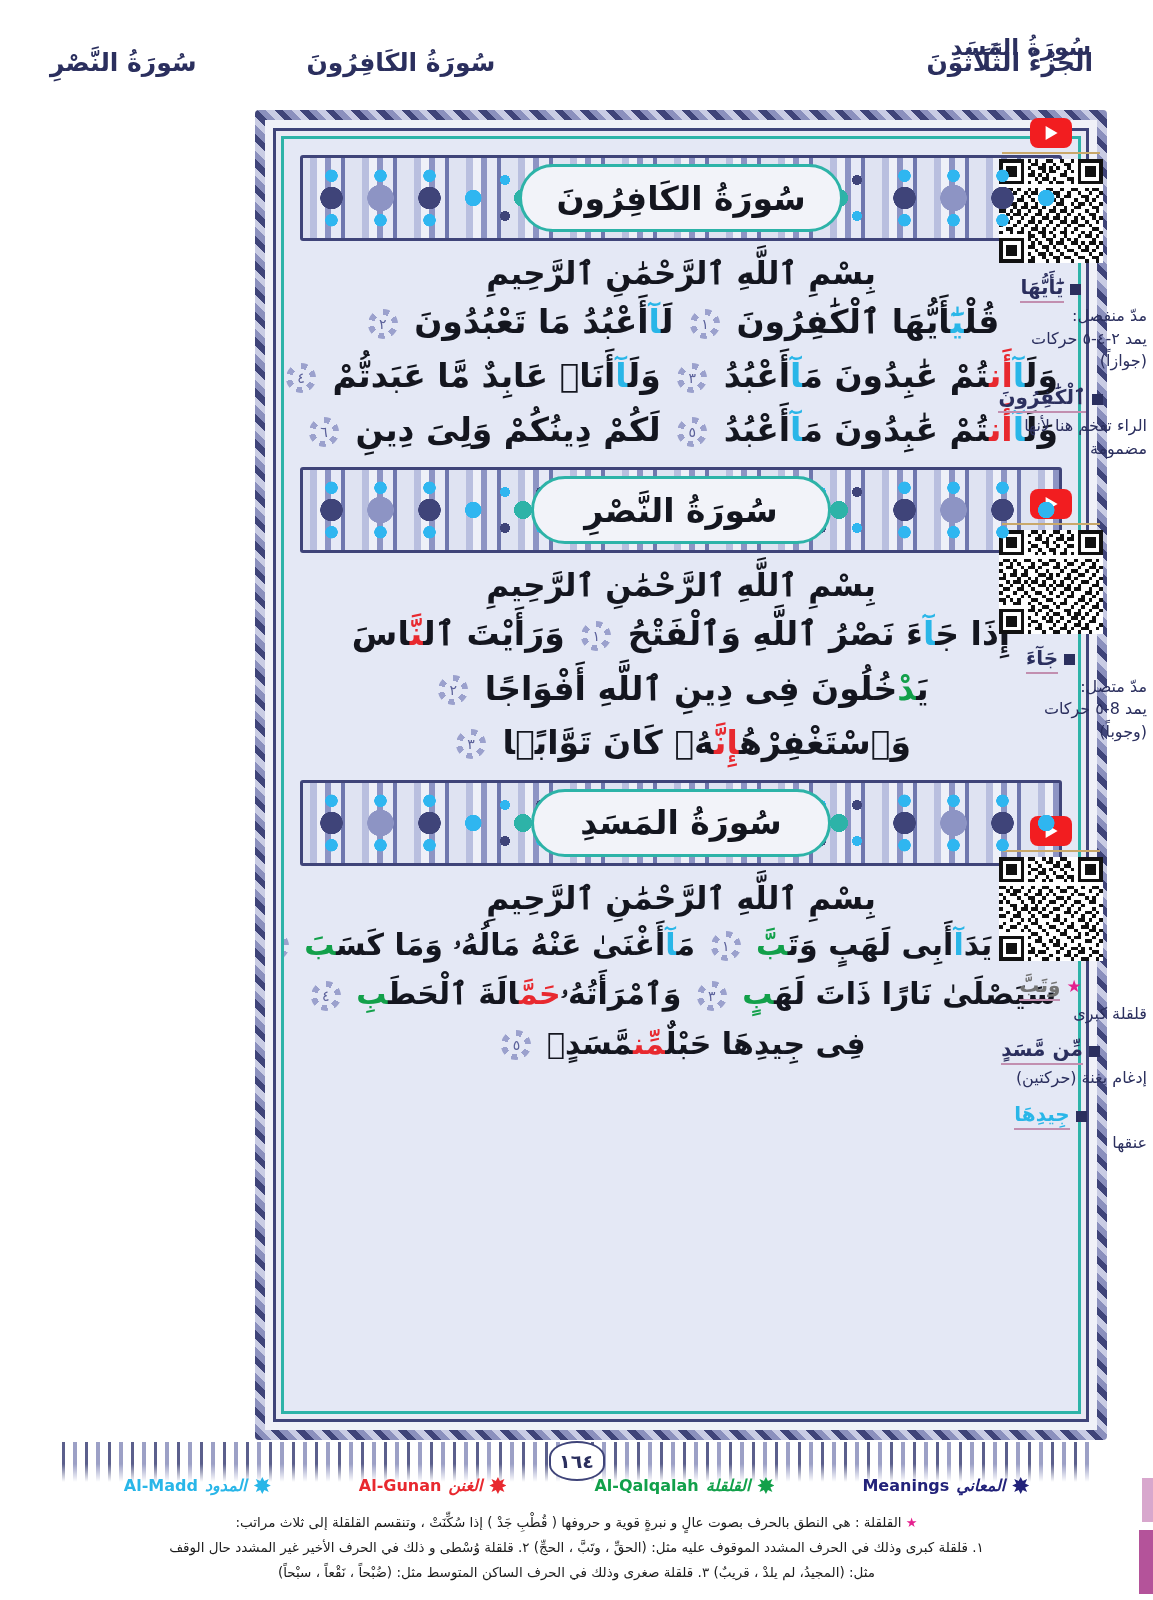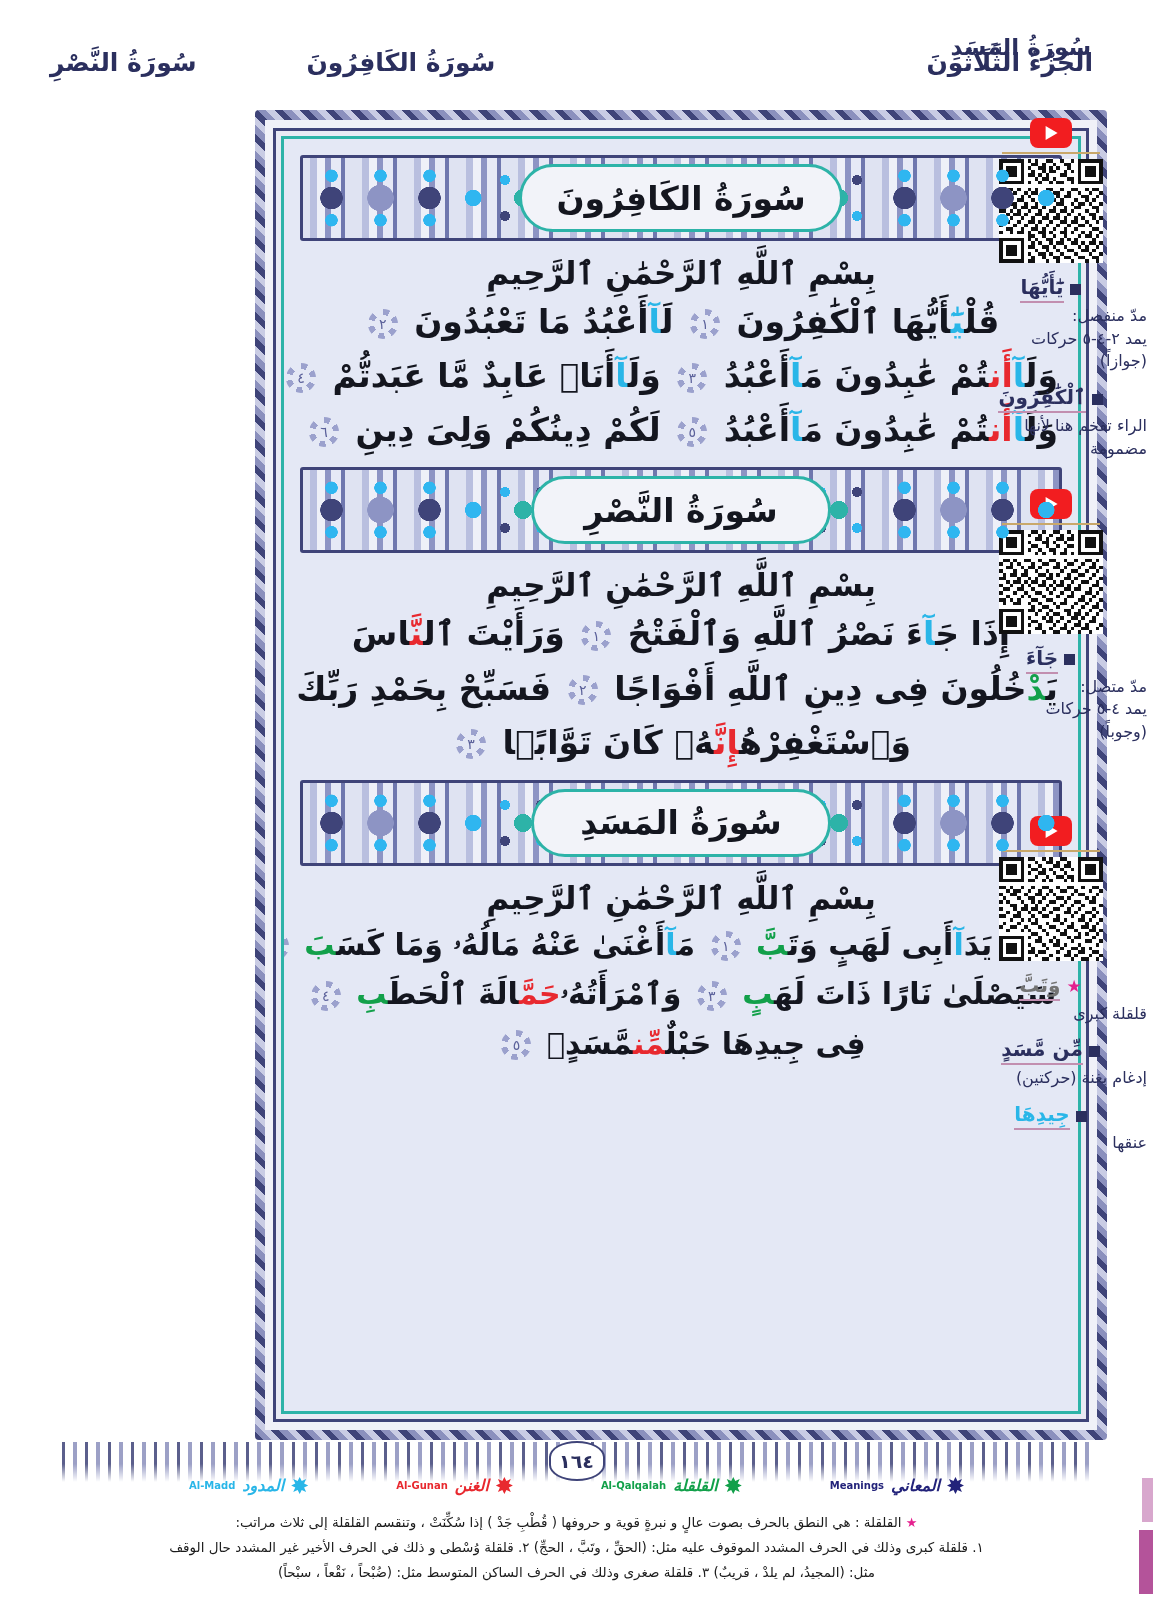--- a/index.html
+++ b/index.html
@@ -328,21 +328,21 @@
     font-size: 15px;
     font-weight: bold;
     white-space: nowrap;
   }
   .legend-star {
     width: 17px; height: 17px;
     flex: 0 0 auto;
     clip-path: polygon(50% 0%,62% 24%,88% 12%,76% 38%,100% 50%,76% 62%,88% 88%,62% 76%,50% 100%,38% 76%,12% 88%,24% 62%,0% 50%,24% 38%,12% 12%,38% 24%);
   }
   .legend-ar { font-size: 16px; font-style: italic; }
-  .legend-en { font-size: 10px; }
+  .legend-en { font-size: 16px; }
 
   
   .footnotes {
     position: absolute;
     top: 1510px; left: 0; right: 0;
     direction: rtl;
     padding: 0 118px;
     text-align: center;
   }
   .fn-line {
@@ -434,21 +434,20 @@
 
     <div class="ayah-line">
       <span class="t-plain">إِذَا جَ</span><span class="t-madd">آ</span><span class="t-plain">ءَ نَصْرُ ٱللَّهِ وَٱلْفَتْحُ</span>
       <span class="ayah-num"><span>١</span></span>
       <span class="t-plain">وَرَأَيْتَ ٱل</span><span class="t-ghunna">نَّ</span><span class="t-plain">اسَ</span>
     </div>
 
     <div class="ayah-line">
       <span class="t-plain">يَ</span><span class="t-qalq">دْ</span><span class="t-plain">خُلُونَ فِى دِينِ ٱللَّهِ أَفْوَاجًا</span>
       <span class="ayah-num"><span>٢</span></span>
-      <span class="t-plain">فَسَبِّحْ بِحَمْدِ رَبِّكَ</span>
     </div>
 
     <div class="ayah-line">
       <span class="t-plain">وَٱسْتَغْفِرْهُ</span><span class="t-ghunna">إِنَّ</span><span class="t-plain">هُۥ كَانَ تَوَّابًۢا</span>
       <span class="ayah-num"><span>٣</span></span>
     </div>
 
     <div class="spacer-sm"></div>
 
     <div class="surah-banner">
@@ -968,21 +967,21 @@
         </g>
       </svg>
     </div>
 
     <div class="note">
       <div class="note-head">
         <span class="bullet-sq"></span>
         <span class="note-word">جَآءَ</span>
       </div>
       <div class="note-body" style="white-space:pre-line">مدّ متصل:
-يمد ٤-٥ حركات
+يمد 8-٥ حركات
 (وجوباً)</div>
     </div>
   </div>
 
   <div class="side-block" style="margin-top:72px">
     <div class="yt-badge"></div>
     <div class="yt-rule"></div>
     <div class="qr">
       <svg width="104" height="104" viewBox="0 0 29 29" shape-rendering="crispEdges">
         <rect width="29" height="29" fill="#fff"></rect>

